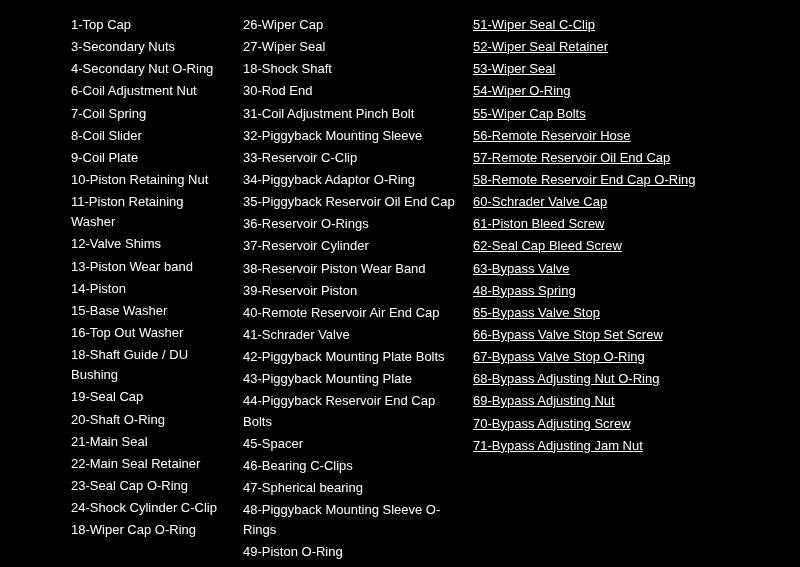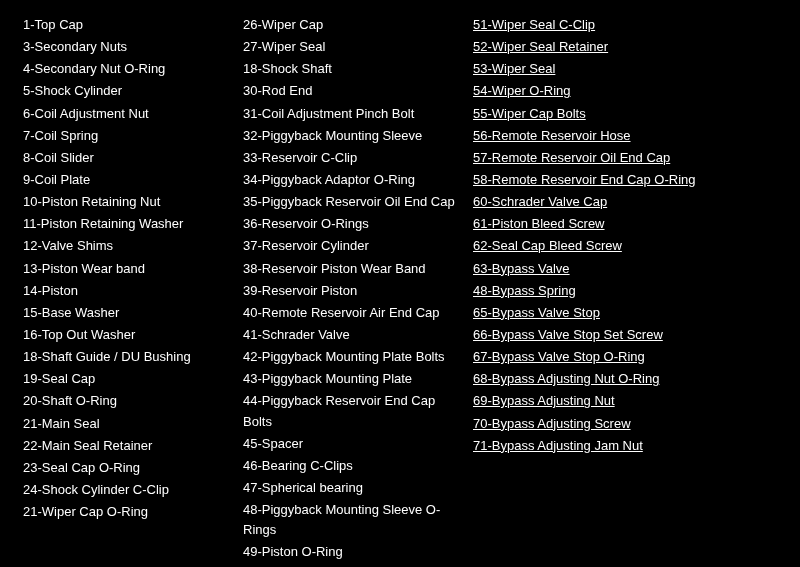--- a/index.html
+++ b/index.html
@@ -23,20 +23,21 @@
       gap: 2px;
       padding: 5px 8px;
     }
     .col-1 { width: 220px; }
     .col-2 { width: 230px; }
     .col-3 { width: 265px; }
     .item-wrap {
       line-height: 1.55;
       white-space: normal;
       max-width: 220px;
+      margin-left: 48px;
     }
     .item-wrap-mid {
       line-height: 1.55;
       white-space: normal;
       max-width: 230px;
     }
     .item-wrap-right {
       line-height: 1.55;
       white-space: normal;
       max-width: 265px;
@@ -44,40 +45,39 @@
     }
   </style>
 </head>
 <body>
 
 <div class="columns-wrapper">
   <div class="col col-1" id="col1-container">
       <div class="item-wrap">1-Top Cap</div>
       <div class="item-wrap">3-Secondary Nuts</div>
       <div class="item-wrap">4-Secondary Nut O-Ring</div>
-      <div class="item-wrap">5-Shock Cylinder</div>
       <div class="item-wrap">6-Coil Adjustment Nut</div>
       <div class="item-wrap">7-Coil Spring</div>
       <div class="item-wrap">8-Coil Slider</div>
       <div class="item-wrap">9-Coil Plate</div>
       <div class="item-wrap">10-Piston Retaining Nut</div>
       <div class="item-wrap">11-Piston Retaining Washer</div>
       <div class="item-wrap">12-Valve Shims</div>
       <div class="item-wrap">13-Piston Wear band</div>
       <div class="item-wrap">14-Piston</div>
       <div class="item-wrap">15-Base Washer</div>
       <div class="item-wrap">16-Top Out Washer</div>
       <div class="item-wrap">18-Shaft Guide / DU Bushing</div>
       <div class="item-wrap">19-Seal Cap</div>
       <div class="item-wrap">20-Shaft O-Ring</div>
       <div class="item-wrap">21-Main Seal</div>
       <div class="item-wrap">22-Main Seal Retainer</div>
       <div class="item-wrap">23-Seal Cap O-Ring</div>
       <div class="item-wrap">24-Shock Cylinder C-Clip</div>
-      <div class="item-wrap">21-Wiper Cap O-Ring</div>
+      <div class="item-wrap">18-Wiper Cap O-Ring</div>
     </div>
   <div class="col col-2" id="col2-container">
       <div class="item-wrap-mid">26-Wiper Cap</div>
       <div class="item-wrap-mid">27-Wiper Seal</div>
       <div class="item-wrap-mid">18-Shock Shaft</div>
       <div class="item-wrap-mid">30-Rod End</div>
       <div class="item-wrap-mid">31-Coil Adjustment Pinch Bolt</div>
       <div class="item-wrap-mid">32-Piggyback Mounting Sleeve</div>
       <div class="item-wrap-mid">33-Reservoir C-Clip</div>
       <div class="item-wrap-mid">34-Piggyback Adaptor O-Ring</div>

